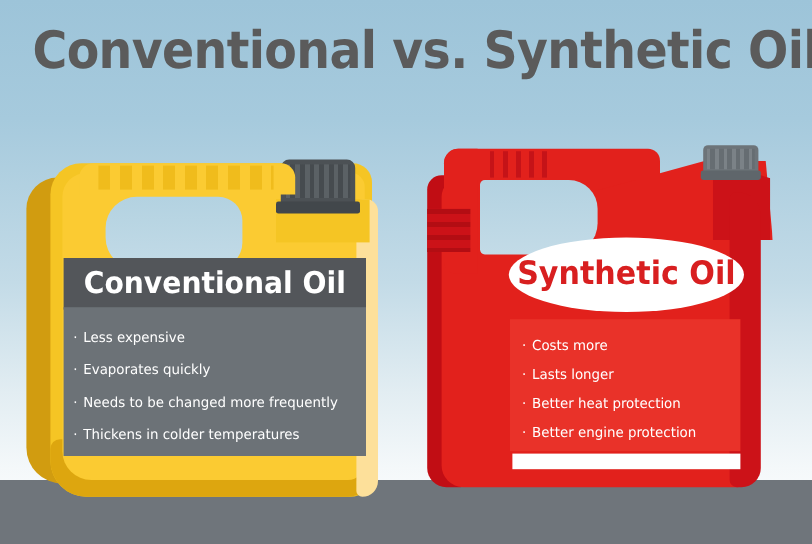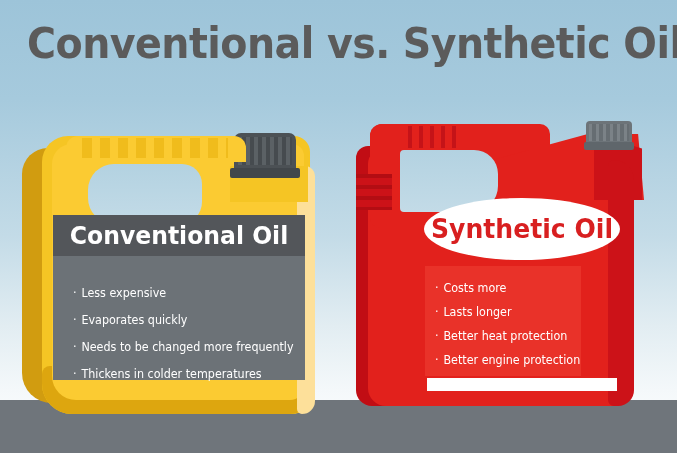--- a/index.html
+++ b/index.html
@@ -157,21 +157,21 @@
     transform: scaleX(0.94);
   }
   .y-label-body {
     position: absolute;
     left: 31px; top: 128px;
     width: 252px; height: 124px;
     background: #6c7277;
     padding: 0;
   }
   .y-bullets {
-    margin: 12px;
+    margin: 0;
     padding: 12px 0 0 8px;
     list-style: none;
   }
   .y-bullets li {
     color: #ffffff;
     font-size: 11.5px;
     line-height: 27px;
     font-family: "DejaVu Sans", sans-serif;
     white-space: nowrap;
     transform: scaleX(0.97);
@@ -291,21 +291,21 @@
     line-height: 62px;
     color: #d81f20;
     font-size: 27px;
     font-weight: bold;
     font-family: "DejaVu Sans", sans-serif;
     transform: scaleX(0.93);
   }
   .r-panel {
     position: absolute;
     left: 69px; top: 148px;
-    width: 156px; height: 110px;
+    width: 192px; height: 110px;
     background: #e93229;
   }
   .r-bullets {
     margin: 0;
     padding: 10px 0 0 10px;
     list-style: none;
   }
   .r-bullets li {
     color: #ffffff;
     font-size: 11.5px;

